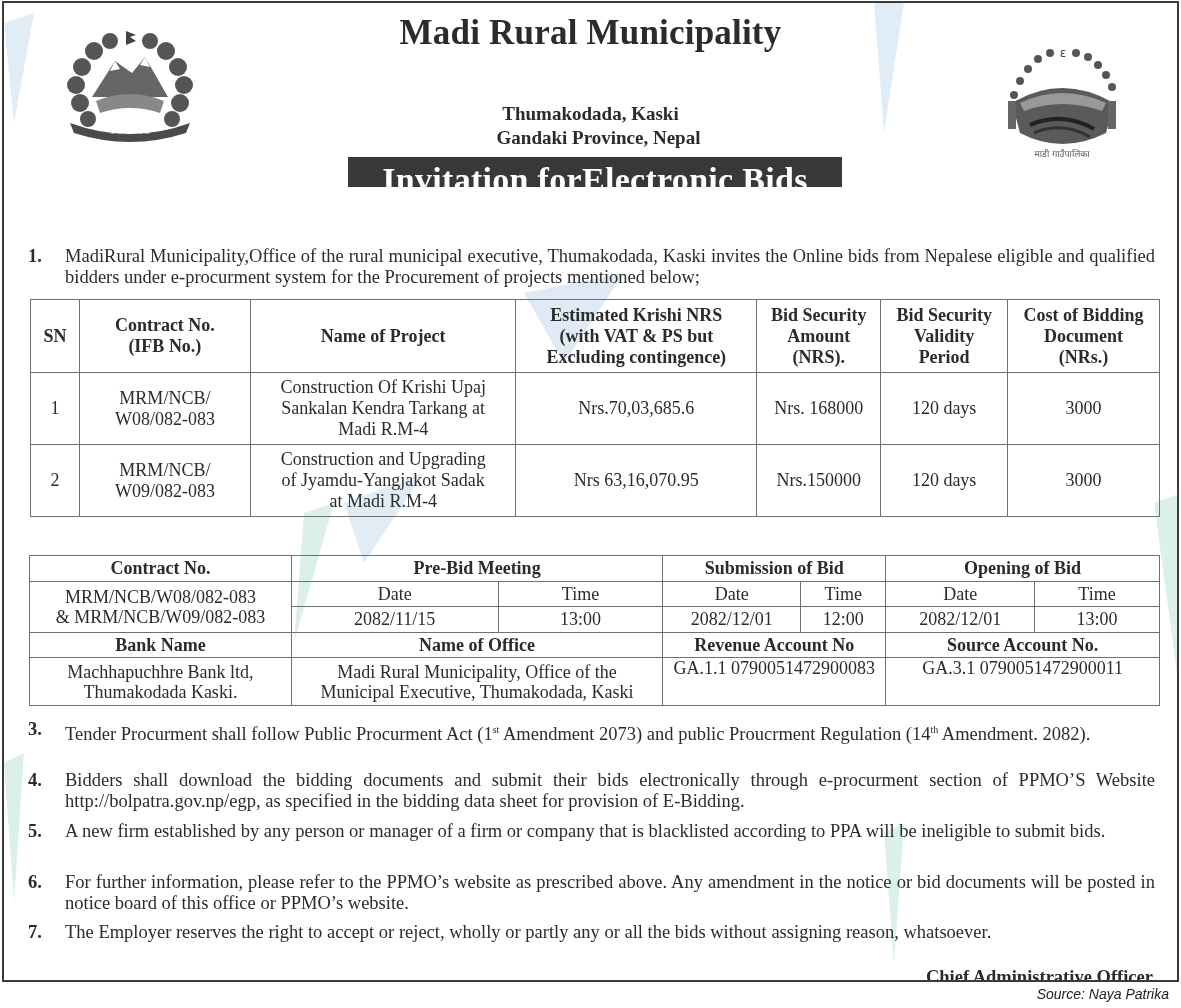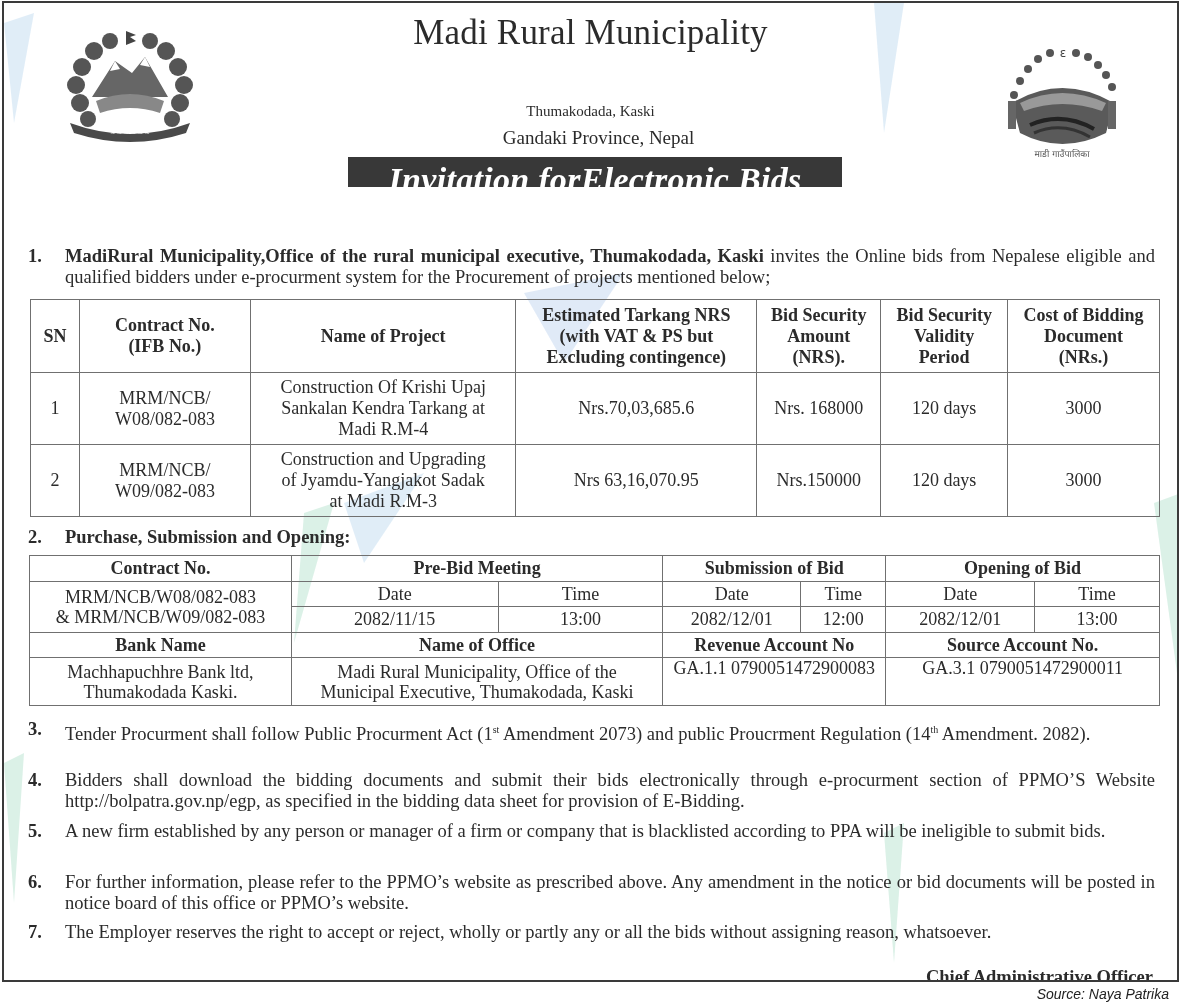--- a/index.html
+++ b/index.html
@@ -9,38 +9,38 @@
   .frame {
     position: absolute; left: 2px; top: 1px; width: 1177px; height: 981px;
     border: 2px solid #3a3a3a; background: #fff; overflow: hidden;
   }
   
   .wm { position: absolute; opacity: 0.18; pointer-events: none; }
 
   .logo-left { position: absolute; left: 56px; top: 24px; width: 140px; height: 120px; }
   .logo-right { position: absolute; left: 990px; top: 34px; width: 135px; height: 125px; }
 
-  .hdr { position: absolute; left: 0; width: 100%; text-align: center; font-weight: normal; color: #2b2b2b; }
+  .hdr { position: absolute; left: 0; width: 100%; text-align: center; font-weight: bold; color: #2b2b2b; }
   .h1 { top: 10px; font-size: 35px; letter-spacing: 0.2px; }
   .h2 { top: 57px; font-size: 35px; }
-  .h3 { top: 100px; font-size: 15px; text-align: center; }
+  .h3 { top: 100px; font-size: 19px; text-align: center; }
   .h4 { top: 124px; font-size: 19px; padding-left: 16px; }
 
   .banner {
     position: absolute; left: 344px; top: 154px; width: 494px; height: 30px;
     background: #383838; color: #fff; font-size: 34px; font-weight: bold;
-    text-align: center; line-height: 46px; letter-spacing: 0.3px; font-style: italic;
+    text-align: center; line-height: 46px; letter-spacing: 0.3px;
   }
   .pubdate { position: absolute; left: 0; width: 100%; top: 209px; text-align: center; font-size: 18px; font-weight: bold; color: #2b2b2b; }
   .pubdate sup { font-size: 10px; }
 
   .para { position: absolute; left: 24px; right: 22px; font-size: 18.5px; line-height: 21px; color: #2b2b2b; text-align: justify; }
   .para .num { position: absolute; left: 0; font-weight: bold; }
   .para .txt { display: block; margin-left: 37px; }
-  .para b { font-weight: bold; }
+  .para b { font-weight: normal; }
   .para sup { font-size: 10px; }
 
   table { border-collapse: collapse; position: absolute; color: #2b2b2b; }
   td, th { border: 1.5px solid #707070; text-align: center; vertical-align: middle; }
 
   .t1 { left: 26px; top: 296px; width: 1130px; font-size: 18px; }
   .t1 th { font-weight: bold; line-height: 21px; height: 73px; padding: 0 3px; }
   .t1 td { line-height: 21px; height: 72px; padding: 0 4px; }
 
   .sec2 { position: absolute; left: 24px; top: 524px; font-size: 18.5px; font-weight: bold; color: #2b2b2b; }
@@ -136,47 +136,46 @@
         <col style="width:241px">
         <col style="width:124px">
         <col style="width:127px">
         <col style="width:152px">
     </colgroup>
     <tbody>
         <tr>
       <th><span>SN</span></th>
       <th><span>Contract No.</span><br><span>(IFB No.)</span></th>
       <th><span>Name of Project</span></th>
-      <th><span>Estimated Tarkang NRS</span><br><span>(with VAT &amp; PS but</span><br><span>Excluding contingence)</span></th>
+      <th><span>Estimated Krishi NRS</span><br><span>(with VAT &amp; PS but</span><br><span>Excluding contingence)</span></th>
       <th><span>Bid Security</span><br><span>Amount</span><br><span>(NRS).</span></th>
       <th><span>Bid Security</span><br><span>Validity</span><br><span>Period</span></th>
       <th><span>Cost of Bidding</span><br><span>Document</span><br><span>(NRs.)</span></th>
     </tr>
     <tr>
       <td>1</td>
       <td><span>MRM/NCB/</span><br><span>W08/082-083</span></td>
       <td><span>Construction Of Krishi Upaj</span><br><span>Sankalan Kendra Tarkang at</span><br><span>Madi R.M-4</span></td>
       <td>Nrs.70,03,685.6</td>
       <td>Nrs. 168000</td>
       <td>120 days</td>
       <td>3000</td>
     </tr>
     <tr>
       <td>2</td>
       <td><span>MRM/NCB/</span><br><span>W09/082-083</span></td>
-      <td><span>Construction and Upgrading</span><br><span>of Jyamdu-Yangjakot Sadak</span><br><span>at Madi R.M-3</span></td>
+      <td><span>Construction and Upgrading</span><br><span>of Jyamdu-Yangjakot Sadak</span><br><span>at Madi R.M-4</span></td>
       <td>Nrs 63,16,070.95</td>
       <td>Nrs.150000</td>
       <td>120 days</td>
       <td>3000</td>
     </tr>
   </tbody>
     </table>
 
-  <div class="sec2"><span class="num">2.</span><span>Purchase, Submission and Opening:</span></div>
 
   <table class="t2">
     <colgroup>
       <col style="width:262px">
         <col style="width:207px">
         <col style="width:165px">
         <col style="width:138px">
         <col style="width:85px">
         <col style="width:149px">
         <col style="width:125px">

